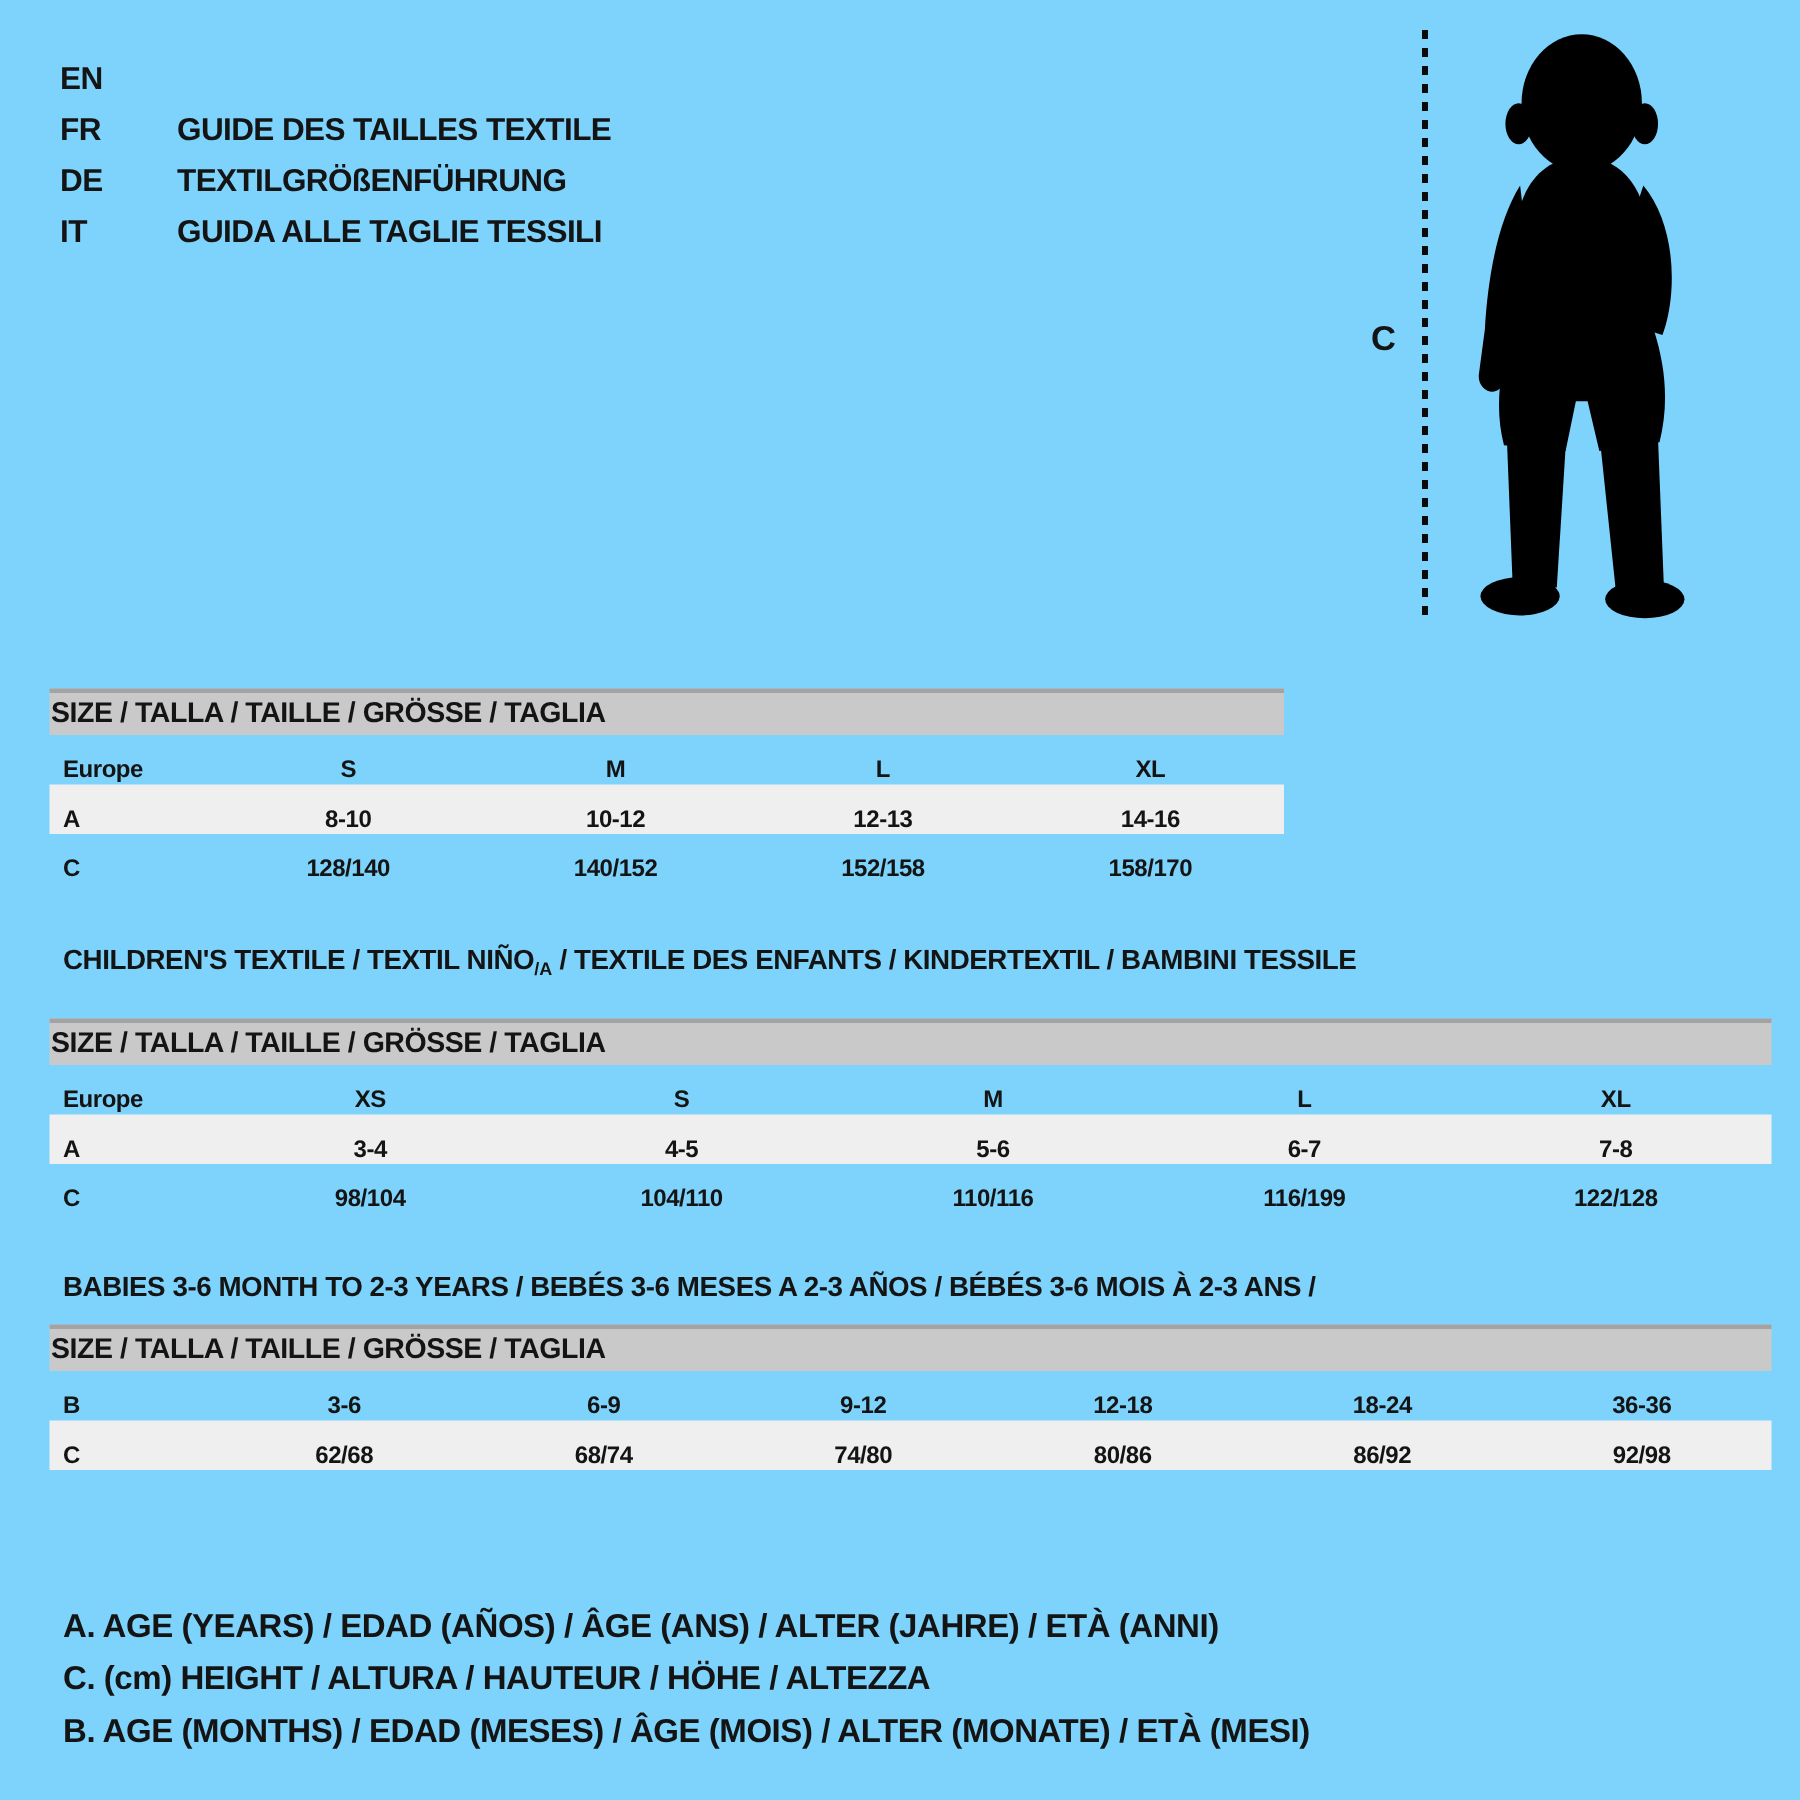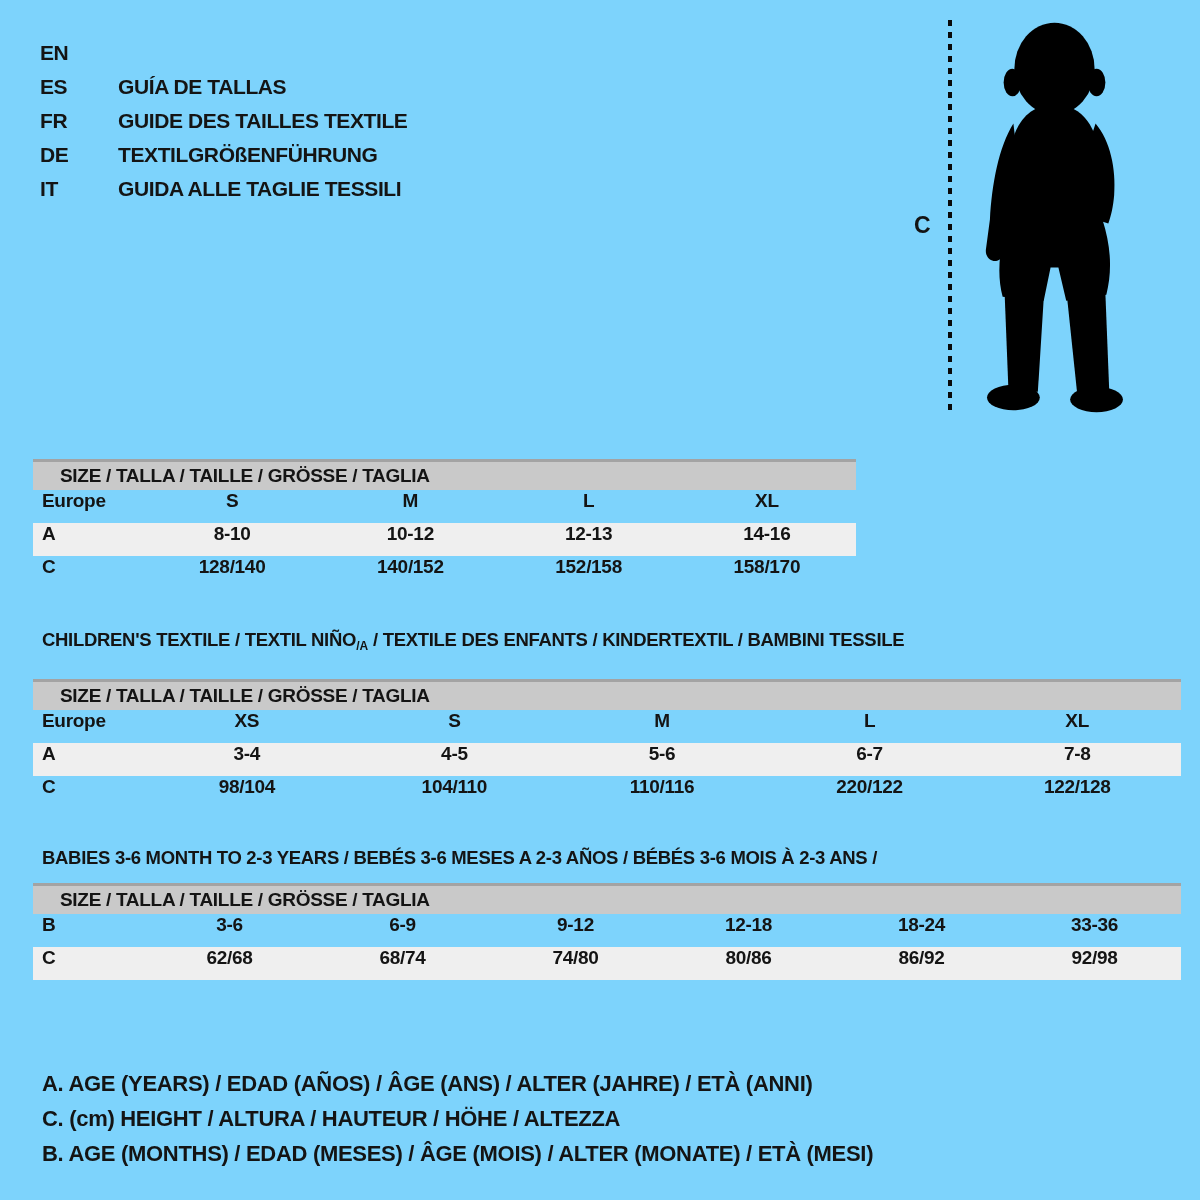--- a/index.html
+++ b/index.html
@@ -33,45 +33,41 @@
   .sec-children { top:628px; width:1148px; }
   .sec-babies   { top:846px; width:1148px; }
 
   .sec-heading { font-size:18.5px; line-height:24px; letter-spacing:-0.3px; white-space:nowrap; padding-left:9px; }
   .sec-heading .sub { font-size:12px; vertical-align:-4px; letter-spacing:0; }
 
   .t-header {
     margin-top:21px; height:31px;
     background:#c9c9c9; border-top:3px solid #a3a3a3;
     display:flex; align-items:center;
-    font-size:19px; letter-spacing:-0.3px; padding-left:27px;
+    font-size:19px; letter-spacing:-0.3px; padding-left:1px;
   }
   .sec-babies .t-header { margin-top:13px; }
 
-  .t-row { display:flex; align-items:flex-start; height:33px; font-size:19px; letter-spacing:-0.3px; }
+  .t-row { display:flex; align-items:flex-end; height:33px; font-size:16px; letter-spacing:-0.3px; }
   .t-row.striped { background:#efefef; }
   .t-label { width:110px; padding-left:9px; flex:none; }
   .t-cell { flex:1 1 0; text-align:center; }
 
   
   .legend { position:absolute; top:1066px; left:42px; }
   .legend-line { font-size:22px; line-height:35px; letter-spacing:-0.3px; white-space:nowrap; }
 </style>
 </head>
 <body>
 
 <div class="page">
 
   <div class="lang-list">
     <div class="lang-row">
       <span class="lang-code">EN</span>
-    </div>
-    <div class="lang-row">
-      <span class="lang-code">ES</span>
-      <span class="lang-title">GUÍA DE TALLAS</span>
     </div>
     <div class="lang-row">
       <span class="lang-code">FR</span>
       <span class="lang-title">GUIDE DES TAILLES TEXTILE</span>
     </div>
     <div class="lang-row">
       <span class="lang-code">DE</span>
       <span class="lang-title">TEXTILGRÖßENFÜHRUNG</span>
     </div>
     <div class="lang-row">
@@ -146,38 +142,38 @@
       <span class="t-cell">4-5</span>
       <span class="t-cell">5-6</span>
       <span class="t-cell">6-7</span>
       <span class="t-cell">7-8</span>
     </div>
     <div class="t-row">
       <span class="t-label">C</span>
       <span class="t-cell">98/104</span>
       <span class="t-cell">104/110</span>
       <span class="t-cell">110/116</span>
-      <span class="t-cell">220/122</span>
+      <span class="t-cell">116/199</span>
       <span class="t-cell">122/128</span>
     </div>
   </div>
 
   <div class="section sec-babies">
     <div class="sec-heading">BABIES 3-6 MONTH TO 2-3 YEARS / BEBÉS 3-6 MESES A 2-3 AÑOS / BÉBÉS 3-6 MOIS À 2-3 ANS /</div>
     <div class="t-header">
       <span>SIZE / TALLA / TAILLE / GRÖSSE / TAGLIA</span>
     </div>
     <div class="t-row">
       <span class="t-label">B</span>
       <span class="t-cell">3-6</span>
       <span class="t-cell">6-9</span>
       <span class="t-cell">9-12</span>
       <span class="t-cell">12-18</span>
       <span class="t-cell">18-24</span>
-      <span class="t-cell">33-36</span>
+      <span class="t-cell">36-36</span>
     </div>
     <div class="t-row striped">
       <span class="t-label">C</span>
       <span class="t-cell">62/68</span>
       <span class="t-cell">68/74</span>
       <span class="t-cell">74/80</span>
       <span class="t-cell">80/86</span>
       <span class="t-cell">86/92</span>
       <span class="t-cell">92/98</span>
     </div>

